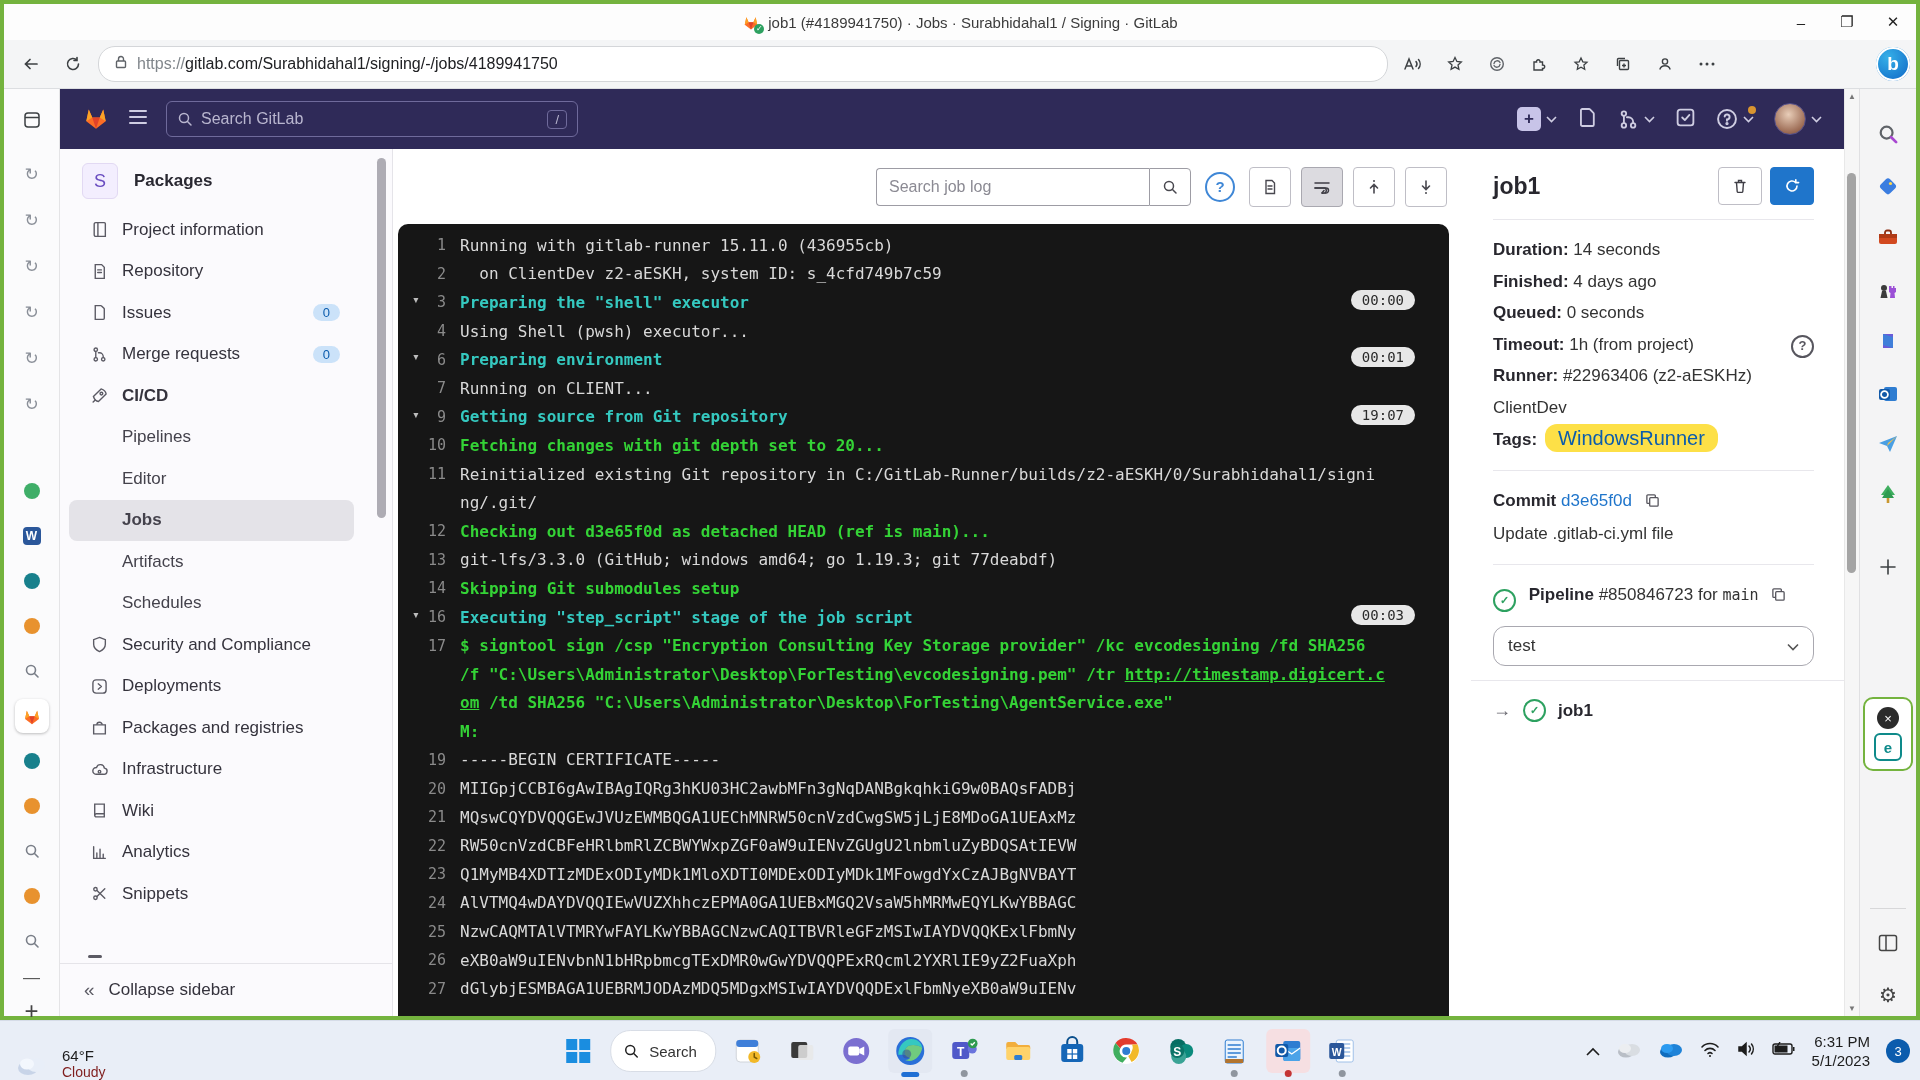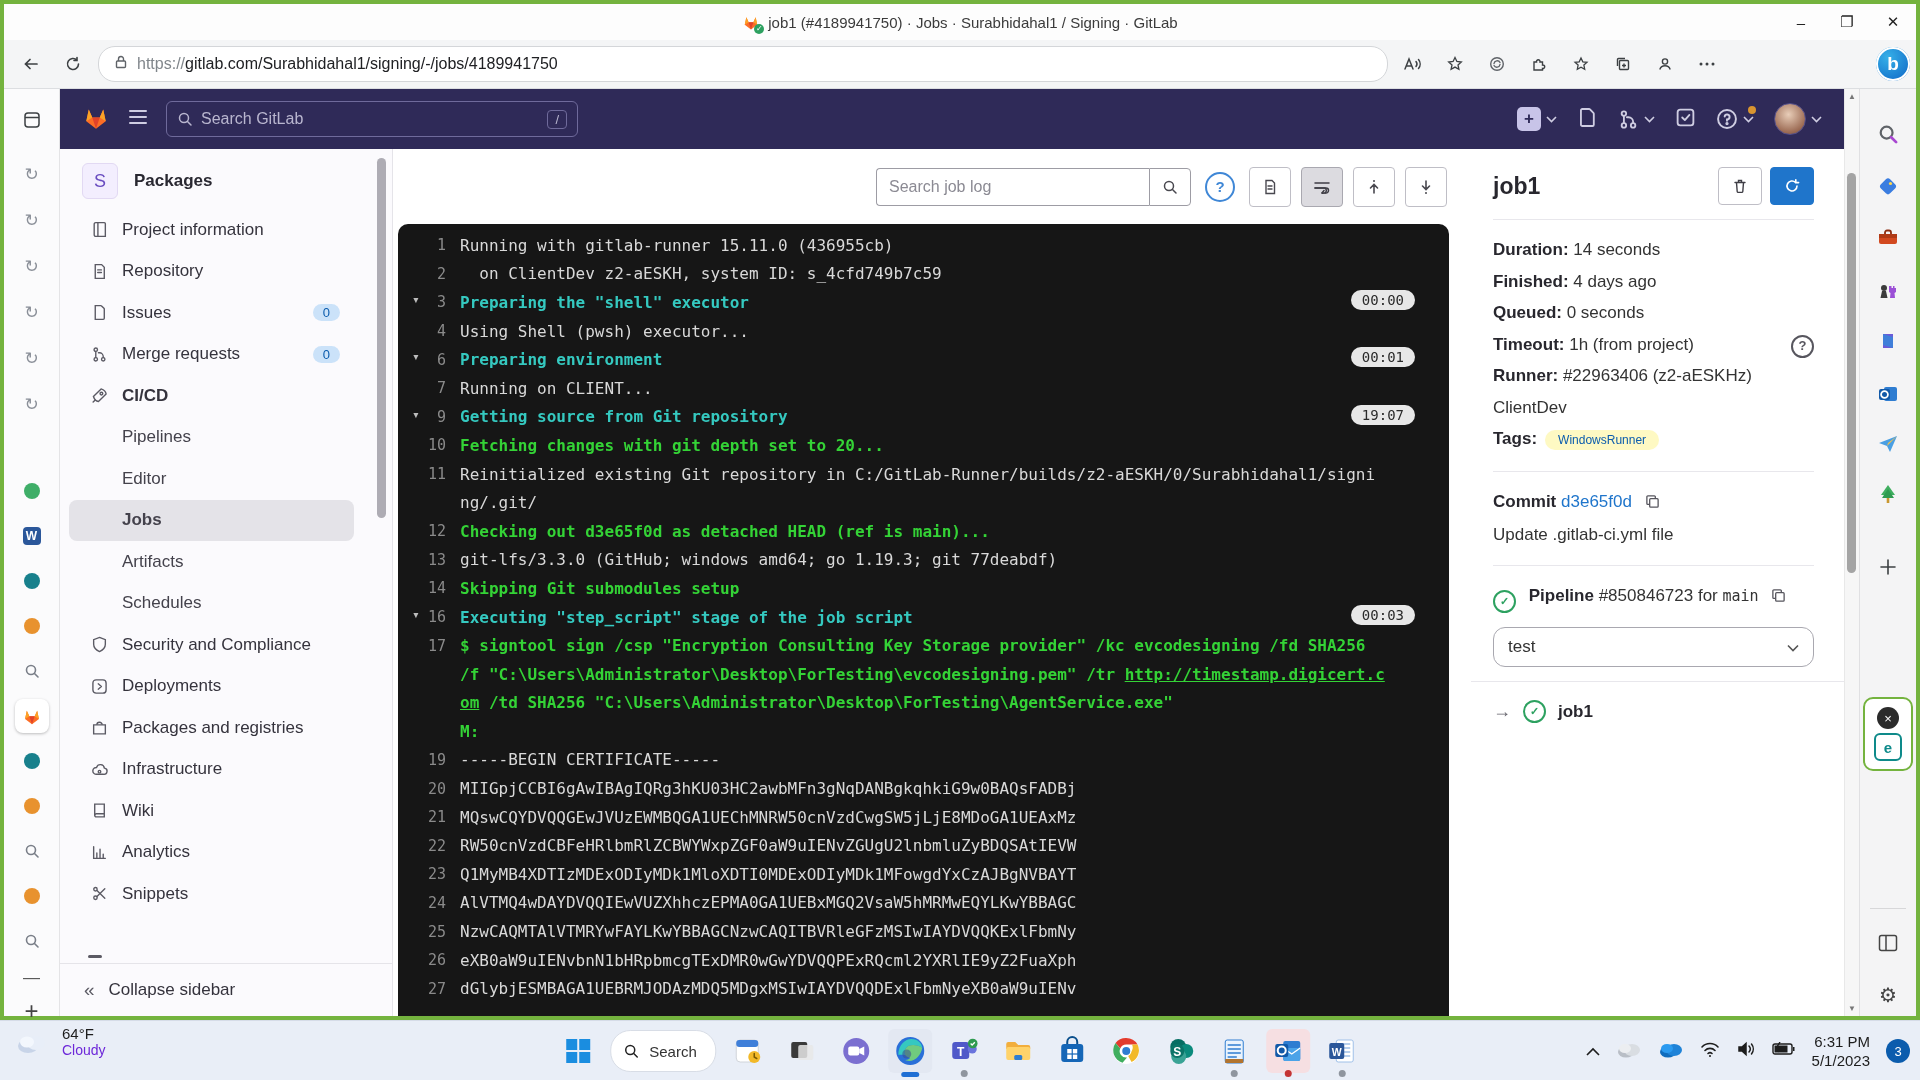--- a/index.html
+++ b/index.html
@@ -95,21 +95,21 @@
   .panel-head{display:flex;align-items:center;margin-top:2px;}
   .panel-title{font-size:23px;font-weight:bold;color:#28272e;}
   .panel-btns{margin-left:auto;display:flex;gap:8px;}
   .pbtn{width:42px;height:36px;border:1px solid #bfbec6;border-radius:4px;background:#fff;display:flex;align-items:center;justify-content:center;color:#3f3e46;}
   .pbtn.blue{background:#1f75cb;border-color:#1f75cb;color:#fff;}
   .divider{height:1px;background:#e8e7ec;margin:14px 0;}
   .fld{line-height:31.5px;}
   .fld b{color:#28272e;}
   .fld .help-o{float:right;width:19px;height:19px;border-radius:50%;border:2px solid #57565e;color:#57565e;
     font-size:13px;font-weight:bold;display:flex;align-items:center;justify-content:center;margin-top:6px;}
-  .tagpill{background:#fef9c3;color:#0b5cad;border-radius:12px;padding:3px 13px;font-size:12px;margin-left:8px;}
+  .tagpill{background:#fde047;color:#0b5cad;border-radius:12px;padding:3px 13px;font-size:20px;margin-left:8px;}
   .linkblue{color:#1f75cb;}
   .mono{font-family:"DejaVu Sans Mono",monospace;font-size:15px;}
   .copy-ic{display:inline-block;margin-left:8px;color:#57565e;vertical-align:-2px;}
   .ckc{display:inline-flex;width:19px;height:19px;border:2px solid #2da160;border-radius:50%;color:#2da160;
     align-items:center;justify-content:center;font-size:11px;font-weight:bold;margin-right:8px;vertical-align:-4px;}
   .stage-dd{margin-top:14px;height:38px;border:1px solid #a9a8b0;border-radius:12px;display:flex;align-items:center;
     padding:0 14px;color:#333;}
   .stage-dd .cv{margin-left:auto;color:#555;}
   .jobrow{display:flex;align-items:center;gap:12px;margin-top:18px;font-weight:bold;color:#28272e;}
   .jobrow .arrow{color:#66656d;font-weight:normal;font-size:18px;}
@@ -122,23 +122,23 @@
     align-items:center;justify-content:center;font-size:20px;}
   .capture-widget{position:absolute;right:3px;top:608px;width:46px;height:70px;background:#fff;border:2px solid #74b33e;
     border-radius:10px;display:flex;flex-direction:column;align-items:center;justify-content:center;gap:4px;}
   .cw-x{width:22px;height:22px;border-radius:50%;background:#2b2b2b;color:#fff;display:flex;align-items:center;
     justify-content:center;font-size:13px;}
   .cw-e{width:24px;height:24px;border:2px solid #0e8a8a;border-radius:6px;color:#0e8a8a;font-weight:bold;
     display:flex;align-items:center;justify-content:center;font-size:15px;}
   .er-div{position:absolute;left:10px;right:10px;top:819px;height:1px;background:#d7d7d9;}
   
   .taskbar{position:absolute;left:0;top:1020px;width:1920px;height:60px;background:#e9eef7;border-top:1px solid #d6dce8;}
-  .weather{position:absolute;left:14px;top:4px;display:flex;align-items:center;gap:10px;}
+  .weather{position:absolute;left:14px;top:26px;display:flex;align-items:center;gap:10px;}
   .weather .t1{font-size:15px;color:#1d1d1d;}
-  .weather .t2{font-size:14px;color:#6d28d9;}
+  .weather .t2{font-size:14px;color:#7f1d1d;}
   .tb-center{position:absolute;left:50%;top:0;height:60px;transform:translateX(-50%);display:flex;align-items:center;gap:10px;}
   .app{width:44px;height:44px;border-radius:6px;display:flex;align-items:center;justify-content:center;position:relative;}
   .app.hl{background:#e3e8f2;}
   .app.pink{background:#f6dfe2;}
   .app .ind{position:absolute;bottom:-4px;left:50%;transform:translateX(-50%);width:7px;height:7px;border-radius:4px;background:#8f959e;}
   .app .ind.wide{width:18px;height:5px;background:#1f6fd4;}
   .app .ind.red{background:#c43434;}
   .search-pill{height:40px;background:#fff;border:1px solid #d8dde6;border-radius:20px;display:flex;align-items:center;
     gap:10px;padding:0 18px 0 12px;font-size:15px;color:#333;}
   .tray{position:absolute;right:10px;top:0;height:60px;display:flex;align-items:center;gap:16px;color:#1d1d1d;}

